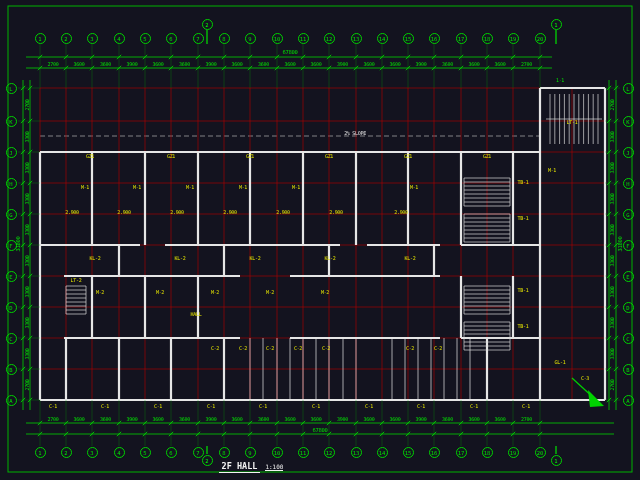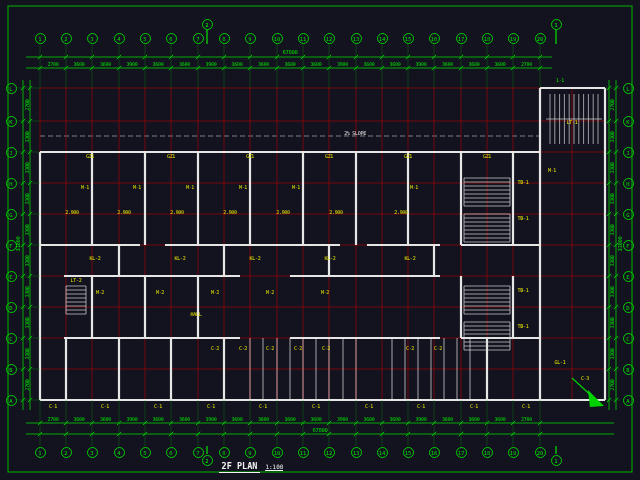--- a/index.html
+++ b/index.html
@@ -386,21 +386,21 @@
         <line x1="207" y1="30" x2="207" y2="44" stroke="#00e400" stroke-width="1.2"></line>
         <line x1="207" y1="446" x2="207" y2="454" stroke="#00e400" stroke-width="1.2"></line>
         <line x1="556" y1="30" x2="556" y2="44" stroke="#00e400" stroke-width="1.2"></line>
         <line x1="556" y1="446" x2="556" y2="454" stroke="#00e400" stroke-width="1.2"></line>
         <polygon points="588,390 604,406 590,407" fill="#00d200"></polygon>
         <line x1="572" y1="378" x2="596" y2="400" stroke="#00d200" stroke-width="1.2"></line>
       </g>
     </svg>
 
   <div class="titleblock">
-    <span class="t">2F PLAN</span><span class="s">1:100</span>
+    <span class="t">2F HALL</span><span class="s">1:100</span>
   </div>
 <div class="bubble" style="left: 34.5px; top: 32.5px;">1</div>
     <div class="bubble" style="left: 34.5px; top: 446.5px;">1</div>
     <div class="bubble" style="left: 60.5px; top: 32.5px;">2</div>
     <div class="bubble" style="left: 60.5px; top: 446.5px;">2</div>
     <div class="bubble" style="left: 86.5px; top: 32.5px;">3</div>
     <div class="bubble" style="left: 86.5px; top: 446.5px;">3</div>
     <div class="bubble" style="left: 113.5px; top: 32.5px;">4</div>
     <div class="bubble" style="left: 113.5px; top: 446.5px;">4</div>
     <div class="bubble" style="left: 139.5px; top: 32.5px;">5</div>

